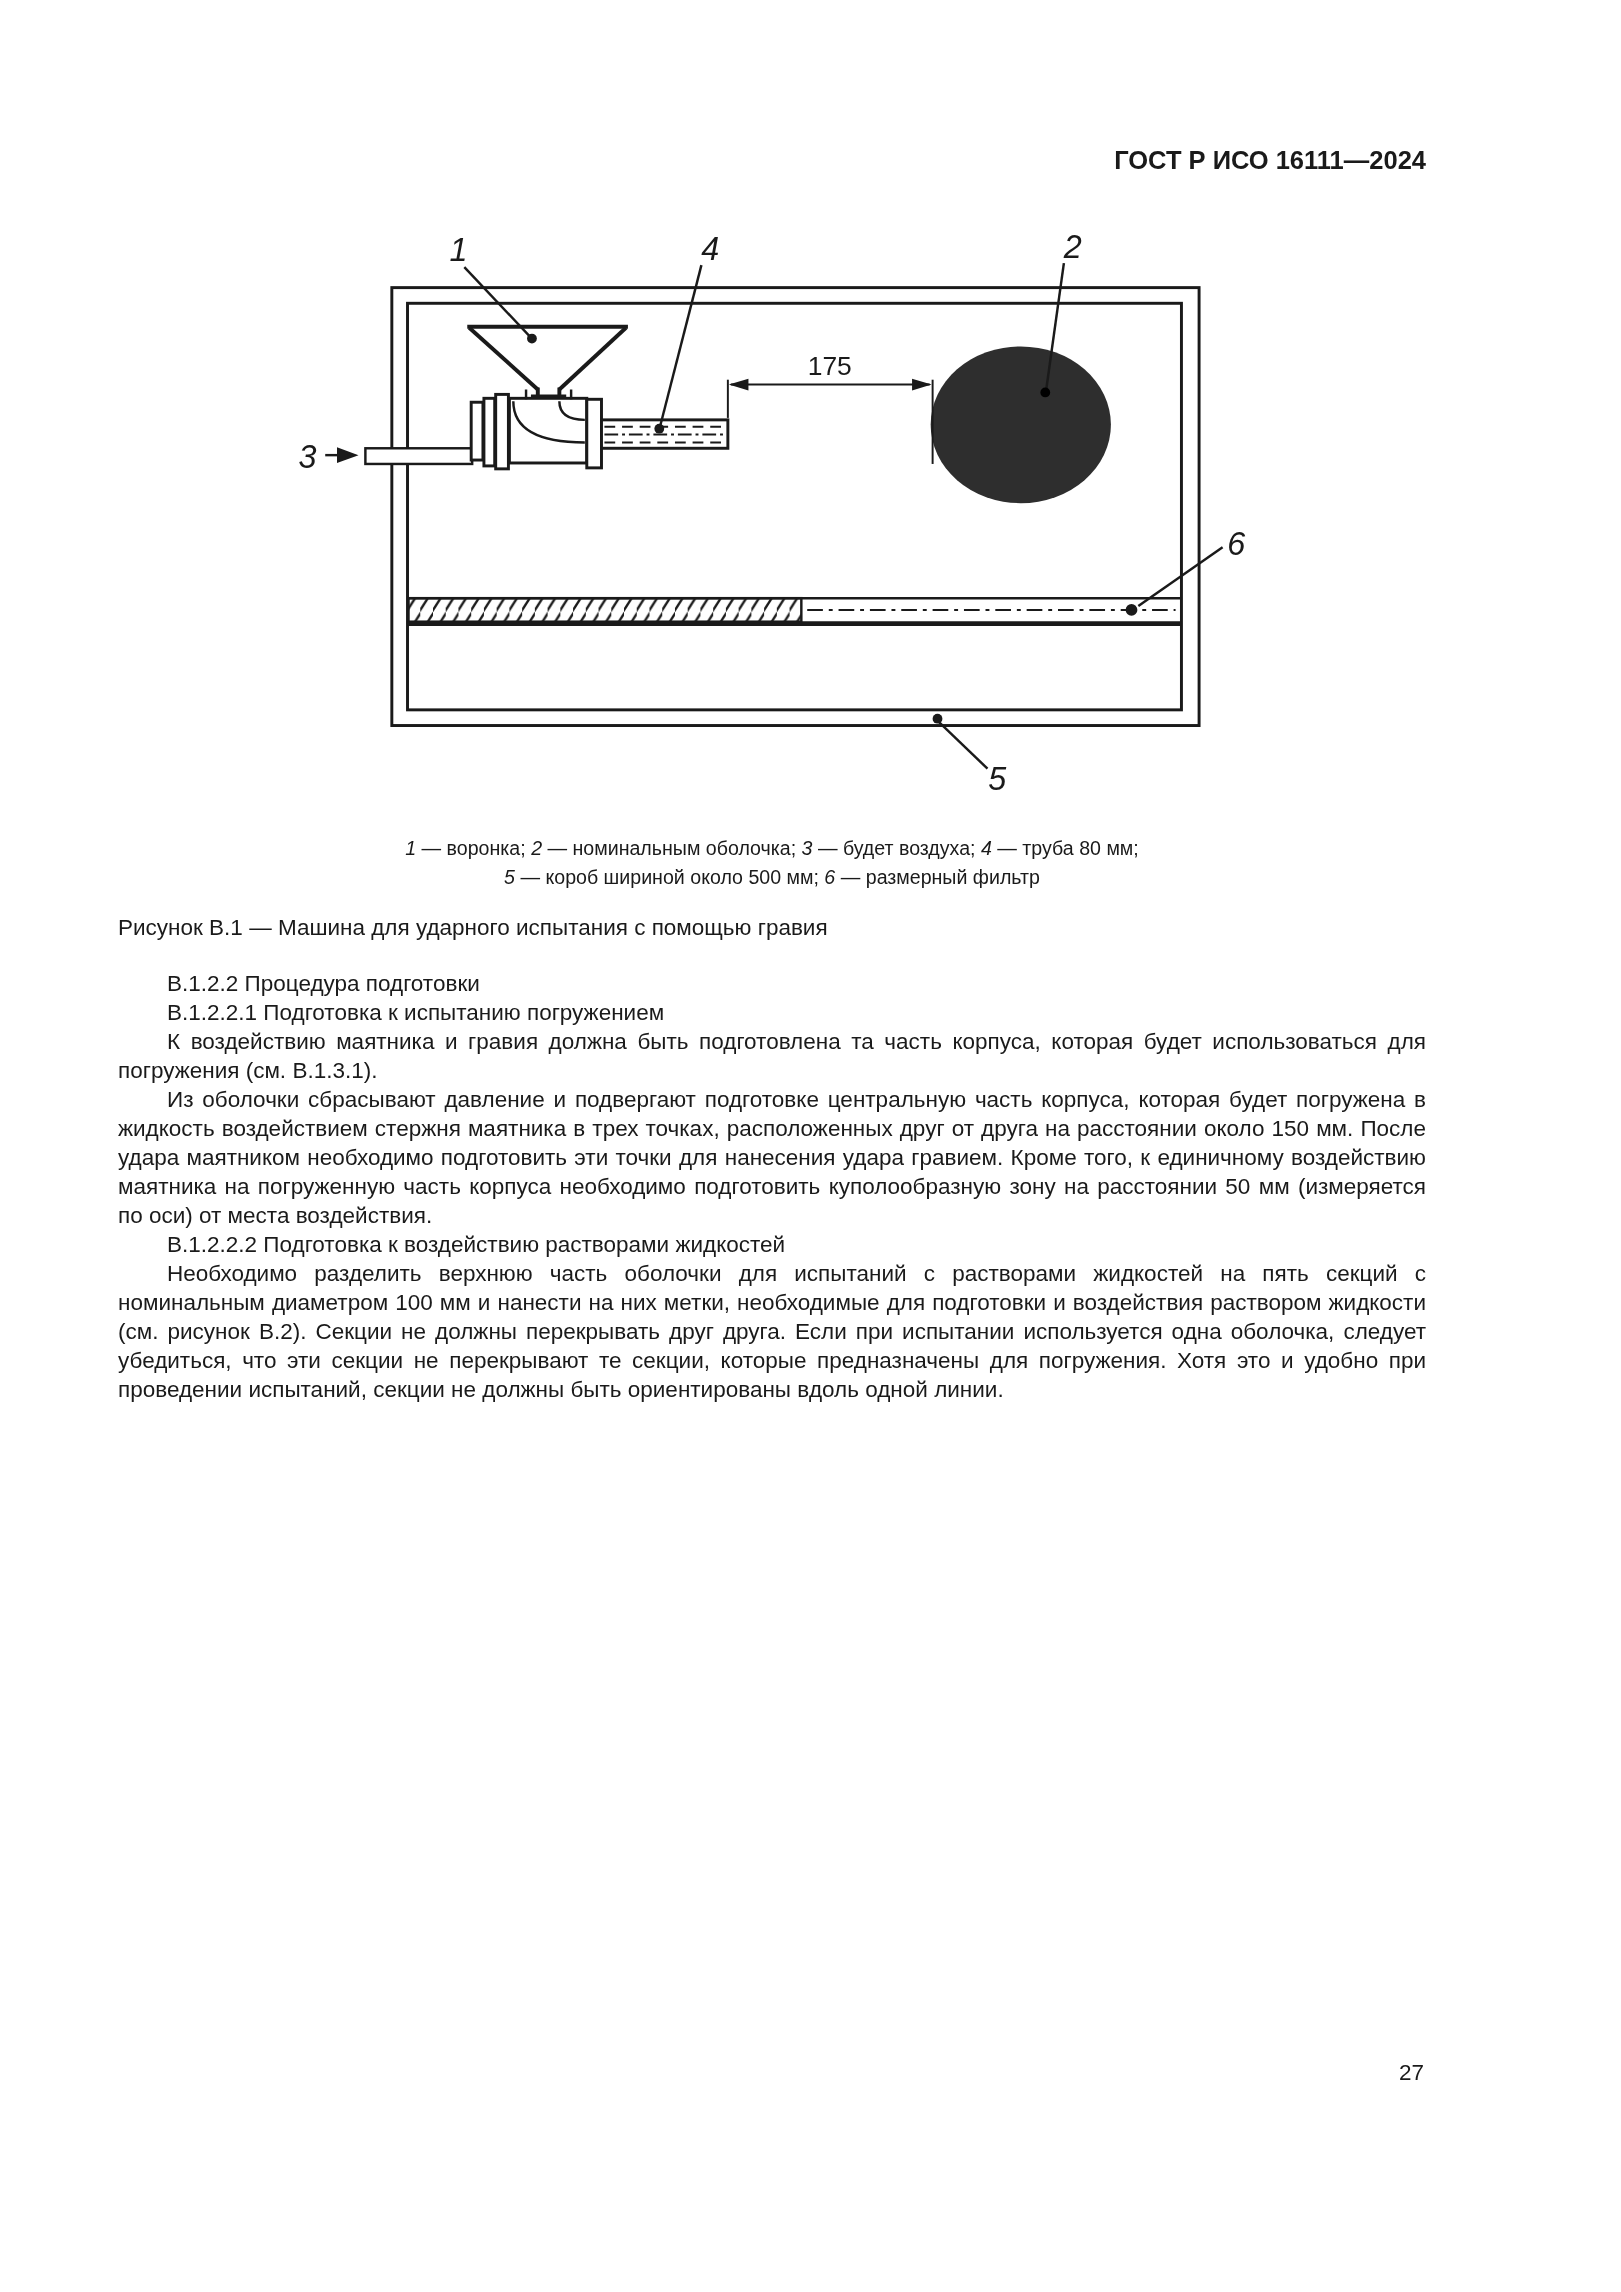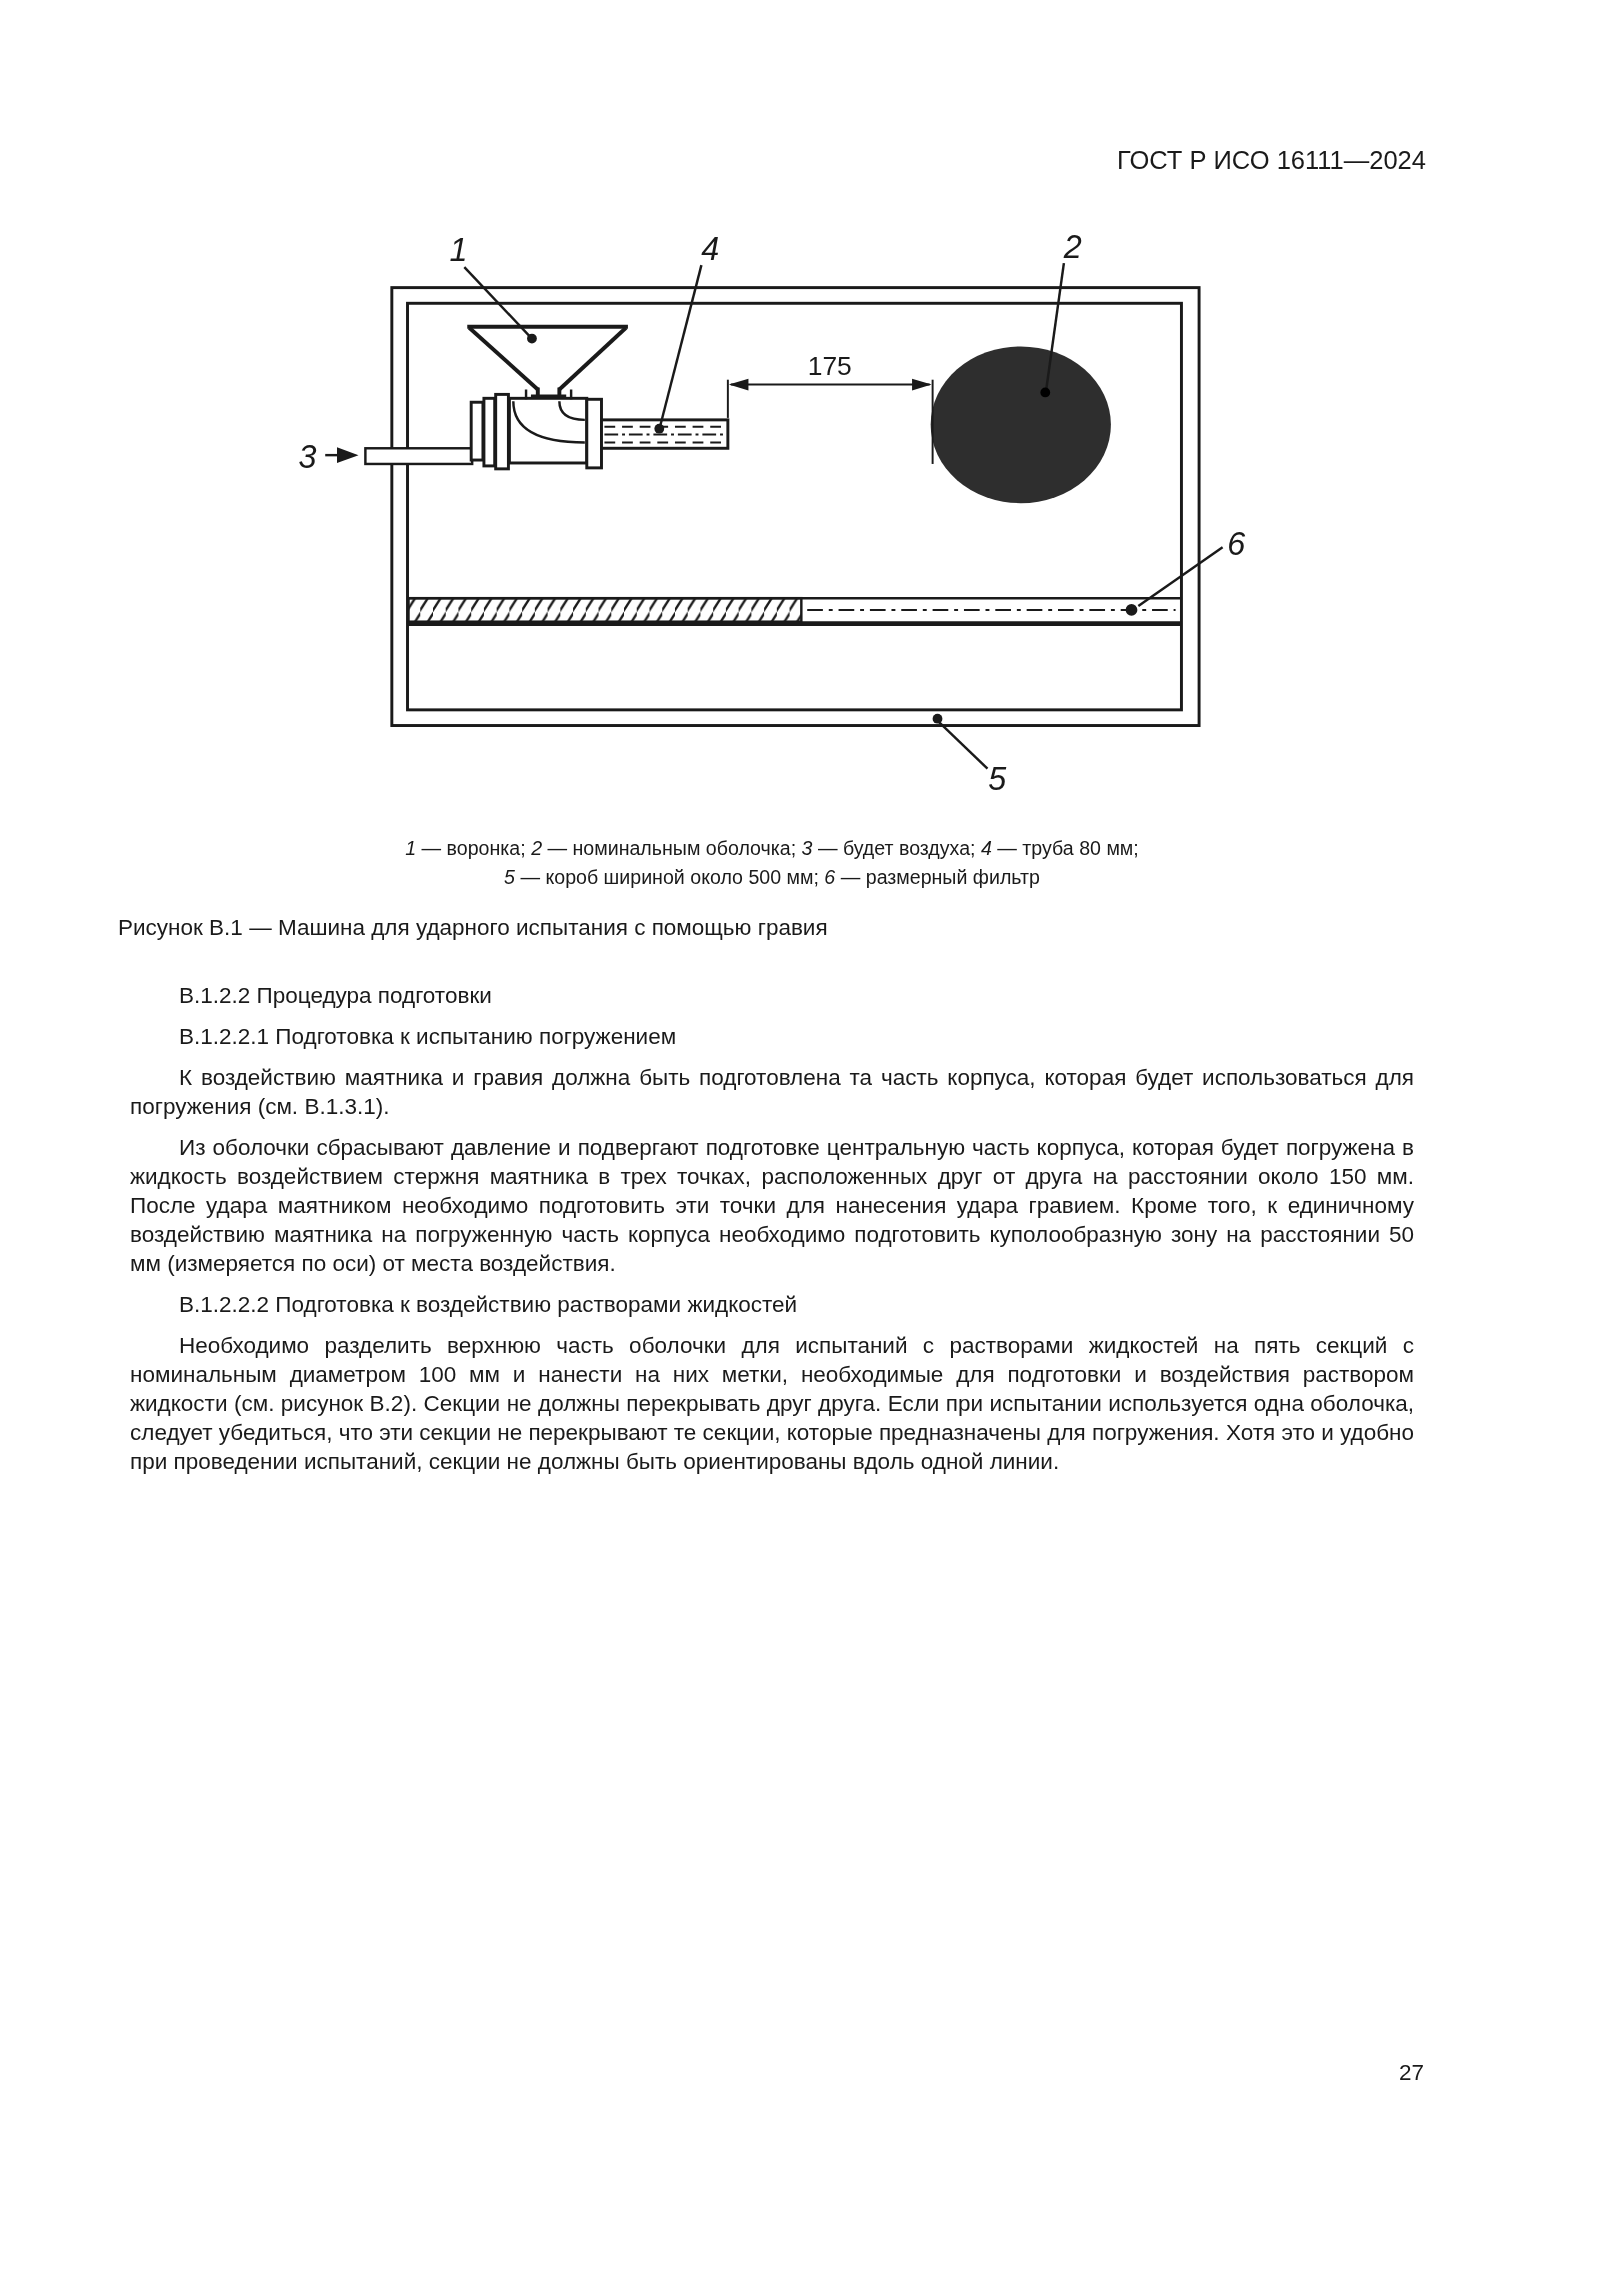--- a/index.html
+++ b/index.html
@@ -8,21 +8,21 @@
     background:#ffffff;
     font-family:"Liberation Sans", sans-serif;
     color:#1a1a1a;
     position:relative;
     -webkit-font-smoothing:antialiased;
   }
   .page { position:absolute; inset:0; }
 
   .doc-header {
     position:absolute; top:146px; right:195px;
-    font-size:25.5px; font-weight:normal; line-height:29px;
+    font-size:25.5px; font-weight:bold; line-height:29px;
     white-space:nowrap;
   }
 
   .figure-svg { position:absolute; left:274px; top:221px; width:1039px; height:578px; }
   .figure-svg text { font-family:"Liberation Sans", sans-serif; fill:#1a1a1a; }
   .figure-svg text.callout { font-size:33px; font-style:italic; }
   .figure-svg text.dim { font-size:27px; }
 
   .fig-caption {
     position:absolute; left:118px; top:834px; width:1308px;
@@ -32,21 +32,21 @@
 
   .fig-title {
     position:absolute; left:118px; top:913px; width:1308px;
     font-size:22.5px; line-height:29px;
   }
 
   .textblock {
     position:absolute; left:118px; top:969px; width:1308px;
     font-size:22.5px; line-height:29px; text-align:justify;
   }
-  .textblock p { margin:12px; text-indent:49px; }
+  .textblock p { margin:0; text-indent:49px; }
   .textblock p.heading { text-align:left; }
 
   .page-number {
     position:absolute; top:2058px; right:197px;
     font-size:22.5px; line-height:29px;
   }
 </style>
 </head>
 <body>
 

